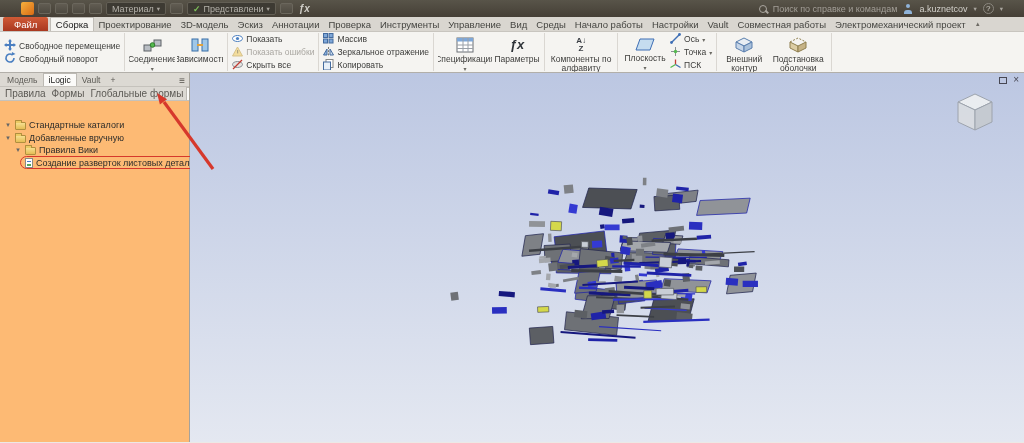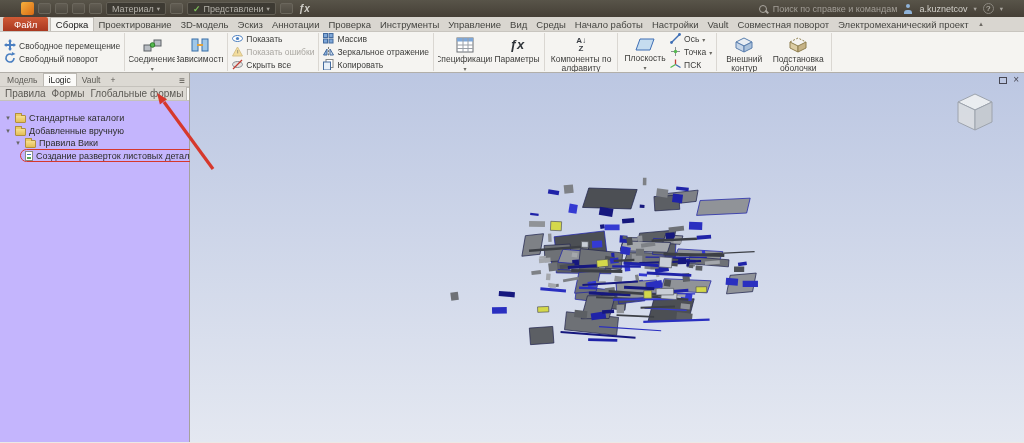--- a/index.html
+++ b/index.html
@@ -50,21 +50,21 @@
   .main{display:flex;height:369px}
 
   
   .browser{width:190px;background:#f1efec;border-right:1px solid #a5a29b;display:flex;flex-direction:column;flex:none}
   .ptabs,.rtabs{height:14px;display:flex;align-items:flex-end;background:#dcd9d3;border-bottom:1px solid #c5c2bc;padding-left:2px;overflow:hidden}
   .ptabs-inner{display:flex;align-items:flex-end;height:100%;white-space:nowrap}
   .ptab{font-size:8.5px;color:#5c5a55;padding:0 5px;height:13px;display:flex;align-items:center;flex:none}
   .ptab.active{background:#fbfaf8;border:1px solid #bcb9b3;border-bottom:none;color:#1d1d1c}
   .rtabs .ptab{font-size:10px;padding:0 3px}
   .pmenu{margin-left:auto;margin-right:4px;font-size:10px;color:#55524c;line-height:10px}
-  .tree{flex:1;background:#c4b5fd;padding:11px 0 0 4px;font-size:9px;color:#2c2c2a}
+  .tree{flex:1;background:#fdba74;padding:18px 0 0 4px;font-size:9px;color:#2c2c2a}
   .trow{display:flex;align-items:center;height:12.5px;gap:3px;white-space:nowrap}
   .ind1{margin-left:10px}.ind2{margin-left:16px}
   .tw{width:8px;text-align:center;font-size:7px;color:#666;flex:none}
   .folder{width:11px;height:8px;background:linear-gradient(#f6df90,#e4bd55);border:1px solid #b08f3e;border-radius:1px;position:relative;flex:none;margin-top:2px}
   .folder::before{content:"";position:absolute;top:-3px;left:-1px;width:5px;height:2px;background:#ecca64;border:1px solid #b08f3e;border-bottom:none;border-radius:1px 1px 0 0}
   .desktopic{width:10px;height:7px;border:1px solid #3f6fb5;background:#dce9f7;position:relative;flex:none}
   .desktopic::after{content:"";position:absolute;left:3px;bottom:-2px;width:3px;height:2px;background:#3f6fb5}
   .ruleic{width:8px;height:10px;background:#fff;border:1px solid #8a8a86;position:relative;flex:none}
   .ruleic::before{content:"";position:absolute;top:2px;left:1px;right:1px;height:1.5px;background:#4a76c8}
   .ruleic::after{content:"";position:absolute;top:5.5px;left:1px;right:1px;height:1.5px;background:#58a85a}
@@ -123,21 +123,21 @@
       <span class="rtab">Эскиз</span>
       <span class="rtab">Аннотации</span>
       <span class="rtab">Проверка</span>
       <span class="rtab">Инструменты</span>
       <span class="rtab">Управление</span>
       <span class="rtab">Вид</span>
       <span class="rtab">Среды</span>
       <span class="rtab">Начало работы</span>
       <span class="rtab">Настройки</span>
       <span class="rtab">Vault</span>
-      <span class="rtab">Совместная поворот</span>
+      <span class="rtab">Совместная работы</span>
       <span class="rtab">Электромеханический проект</span>
     </div>
   <span class="ribtoggle">▴</span>
 </div>
 
 <div class="ribbon">
 
 
   <div class="rgroup">
     <div class="smallcol">

